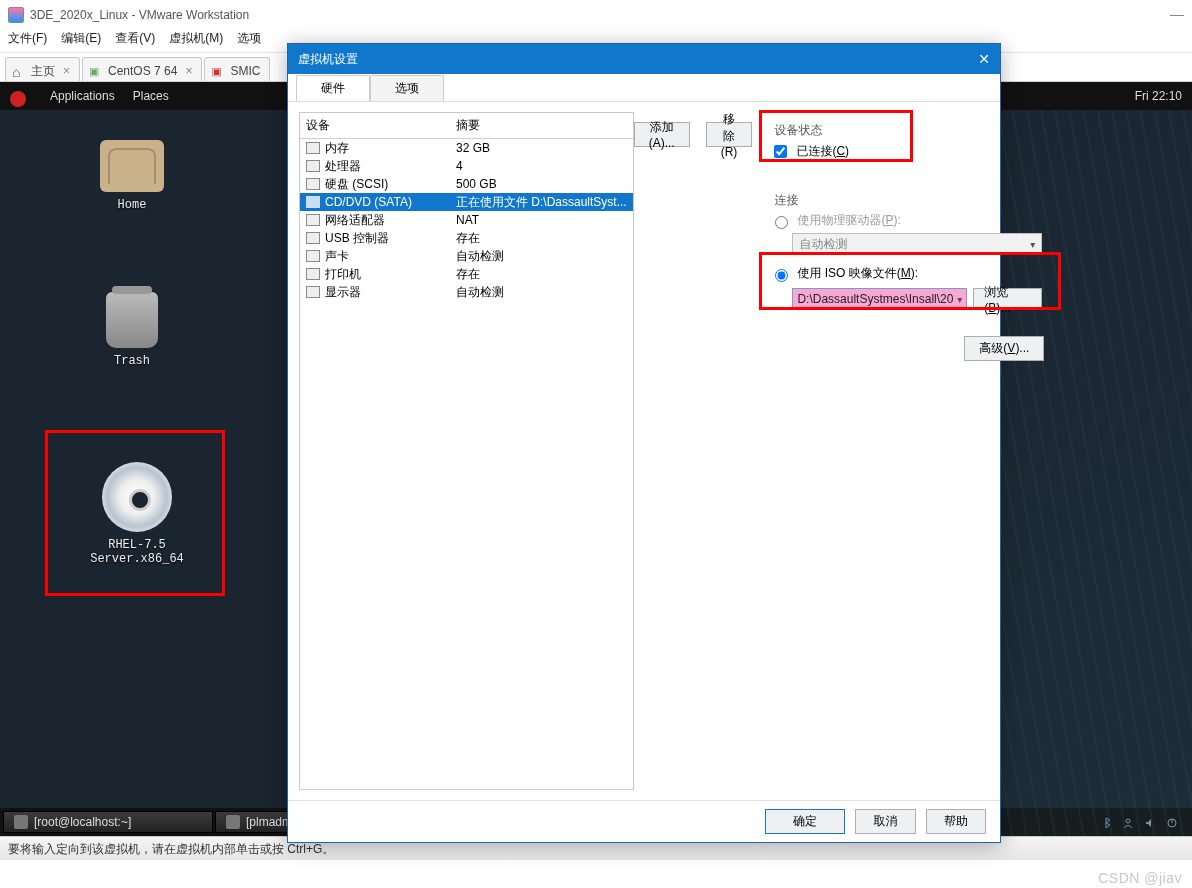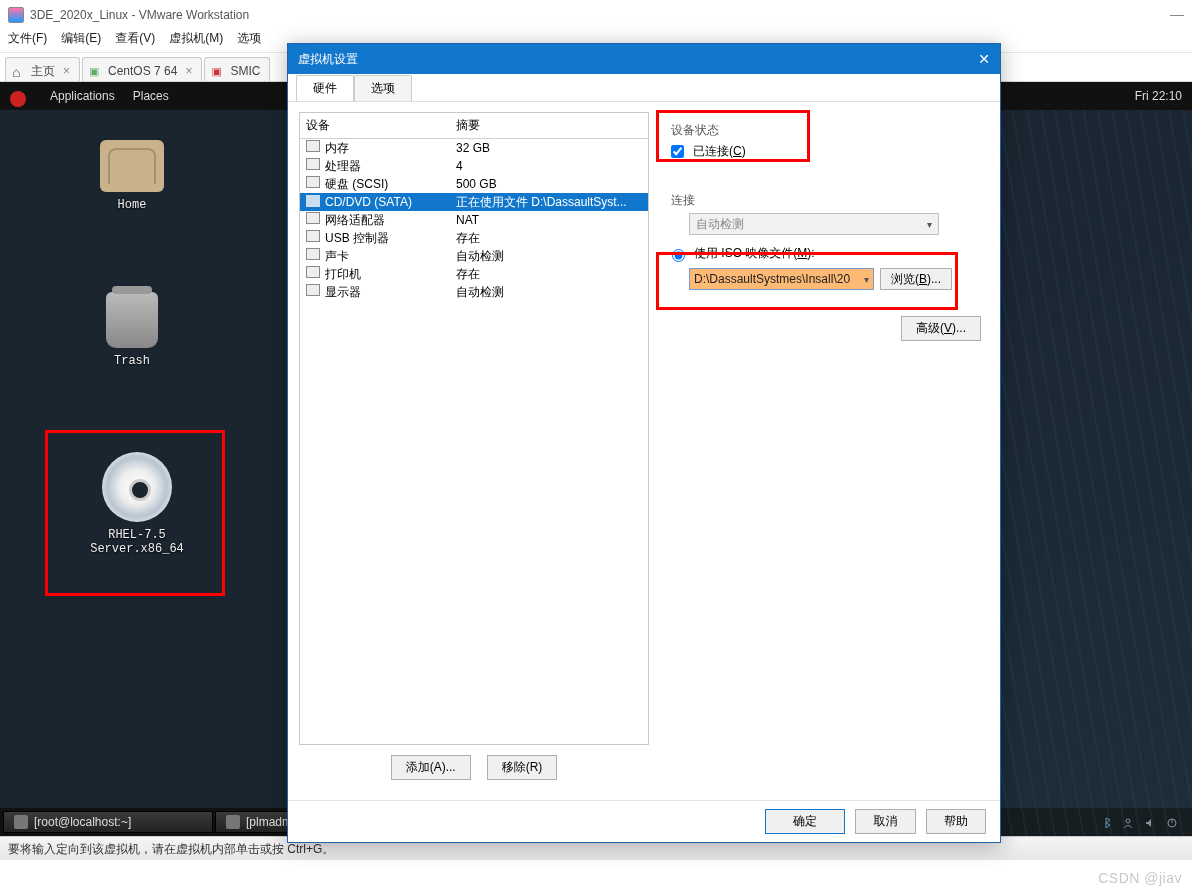--- a/index.html
+++ b/index.html
@@ -53,48 +53,48 @@
 
   
   .statusstrip { position:absolute; left:0; right:0; bottom:28px; height:24px; background:linear-gradient(#f5f5f5,#e6e6e6); border-top:1px solid #ccc; padding:4px 8px; color:#333;}
   .watermark { position:absolute; right:10px; bottom:2px; color:#aaa; opacity:0.65; font-size:14px; letter-spacing:0.5px;}
 
   
   .dialog { position:absolute; left:287px; top:43px; width:714px; height:800px; background:#fff; border:1px solid #2262a9; box-shadow:0 3px 20px rgba(0,0,0,0.3); display:flex; flex-direction:column;}
   .dlg-title { height:30px; background:#1177cc; color:#fff; display:flex; align-items:center; padding:0 10px;}
   .dlg-title .close { margin-left:auto; font-size:14px;}
   .dlg-tabs { height:28px; display:flex; align-items:flex-end; padding:6px 8px 0 8px; gap:0; border-bottom:1px solid #ddd;}
-  .dlg-tab { padding:4px 16px; border:1px solid #ccc; border-bottom:none; background:#f4f4f4; border-radius:2px 2px 0 0;}
+  .dlg-tab { padding:4px 24px; border:1px solid #ccc; border-bottom:none; background:#f4f4f4; border-radius:2px 2px 0 0;}
   .dlg-tab.active{ background:#fff;}
   .dlg-body { flex:1; display:flex; padding:10px 11px 10px 11px; gap:12px;}
 
   .dev-pane { flex: 0 0 350px; border:1px solid #c9c9c9; display:flex; flex-direction:column;}
   .dev-head { display:flex; background:#fff; border-bottom:1px solid #d0d0d0; font-weight:normal;}
   .dev-head .c1{ width:150px; padding:4px 6px;}
   .dev-head .c2{ flex:1; padding:4px 6px;}
   .dev-row { display:flex; align-items:center; height:18px; padding:0 2px;}
   .dev-row.sel{ background:#1177cc; color:#fff;}
-  .dev-row .c1{ width:150px; padding:13px 4px; display:flex; align-items:flex-start; gap:5px; white-space:nowrap; overflow:hidden;}
+  .dev-row .c1{ width:150px; padding:13px 4px; display:flex; align-items:center; gap:5px; white-space:nowrap; overflow:hidden;}
   .dev-row .c2{ flex:1; padding:0 4px; white-space:nowrap; overflow:hidden; text-overflow:ellipsis;}
   .dv-ico{ width:14px; height:12px; border:1px solid #8a8a8a; background:#eee; display:inline-block;}
   .dev-row.sel .dv-ico{ border-color:#cde; background:#cde;}
 
   .dev-buttons { padding:10px 0; text-align:center; display:flex; gap:16px; justify-content:center;}
   .btn { height:25px; padding:0 14px; background:#eef0f2; border:1px solid #adadad; display:inline-flex; align-items:center; justify-content:center;}
 
   .right-pane{ flex:1; position:relative; padding:2px 4px 0 0;}
   .grp-label{ color:#555; background:#fff; position:relative; z-index:2; padding:0 4px;}
   .grp { border:0; padding:8px 6px 10px 6px; margin-bottom:10px;}
   .chk { display:flex; align-items:center; gap:6px; margin:3px 0;}
   .chk input{ width:13px; height:13px;}
   .rad { display:flex; align-items:center; gap:6px; margin:3px 0;}
   .rad input{ width:13px; height:13px;}
   .rad.dis, .sel-dis{ color:#9b9b9b;}
   .combo { width:250px; height:22px; border:1px solid #bfbfbf; background:#f1f1f1; padding:2px 6px; color:#888; margin:4px 0 0 22px; display:flex; align-items:center; justify-content:space-between;}
-  .combo2 { width:185px; height:22px; border:1px solid #7a9ccc; background:#fdba74; padding:2px 4px; display:inline-flex; align-items:center; justify-content:space-between; color:#222;}
+  .combo2 { width:185px; height:22px; border:1px solid #7a9ccc; background:#f9a8d4; padding:2px 4px; display:inline-flex; align-items:center; justify-content:space-between; color:#222;}
   .row-inline{ display:flex; gap:6px; margin:6px 0 0 22px; align-items:center;}
 
   .dlg-foot{ height:42px; display:flex; align-items:center; justify-content:flex-end; gap:10px; padding:0 14px; border-top:1px solid #e2e2e2;}
 
   .hl-box{ position:absolute; border:3px solid #ff0000; pointer-events:none;}
   .caret{ font-size:10px; color:#555;}
 </style>
 </head>
 <body>
 
@@ -138,21 +138,21 @@
   </div>
 
   <div class="desk-icon" style="left:82px; top:58px;">
     <div class="folder-ico"></div>
     <div class="cap">Home</div>
   </div>
   <div class="desk-icon" style="left:82px; top:210px;">
     <div class="trash-ico"></div>
     <div class="cap">Trash</div>
   </div>
-  <div class="desk-icon" style="left:82px; top:370px; width:110px;">
+  <div class="desk-icon" style="left:82px; top:380px; width:110px;">
     <div class="cd-ico"></div>
     <div class="cap">RHEL-7.5 Server.x86_64</div>
   </div>
 
   <div class="red-box" style="left:45px; top:348px; width:180px; height:166px;"></div>
 
   <div class="tasktray">
     <div class="tbtn">
       <span class="tico"></span>
       <span>[root@localhost:~]</span>
@@ -189,21 +189,21 @@
   <div class="dlg-title">
     <span>虚拟机设置</span>
     <span class="close">✕</span>
   </div>
   <div class="dlg-tabs">
     <div class="dlg-tab active">硬件</div>
     <div class="dlg-tab">选项</div>
   </div>
   <div class="dlg-body">
 
-    <div style="flex:0 0 350px; display:flex; flex-direction:column;">
+    <div style="flex:0 0 350px; display:flex; ">
       <div class="dev-pane" style="flex:1;">
         <div class="dev-head">
           <div class="c1">设备</div>
           <div class="c2">摘要</div>
         </div>
         <div id="dev-rows">
             <div class="dev-row">
               <div class="c1">
                 <span class="dv-ico"></span>
                 <span>内存</span>
@@ -282,20 +282,24 @@
       <div class="grp">
         <span class="grp-label">设备状态</span>
         <label class="chk">
           <input type="checkbox" checked="" style="">
           <span>已连接(<u>C</u>)</span>
         </label>
       </div>
 
       <div class="grp">
         <span class="grp-label">连接</span>
+        <label class="rad dis">
+          <input type="radio" name="conn" style="">
+          <span>使用物理驱动器(<u>P</u>):</span>
+        </label>
         <div class="combo sel-dis">
           <span>自动检测</span>
           <span class="caret">▾</span>
         </div>
 
         <label class="rad" style="margin-top:10px;">
           <input type="radio" name="conn" checked="" style="">
           <span>使用 ISO 映像文件(<u>M</u>):</span>
         </label>
         <div class="row-inline">

